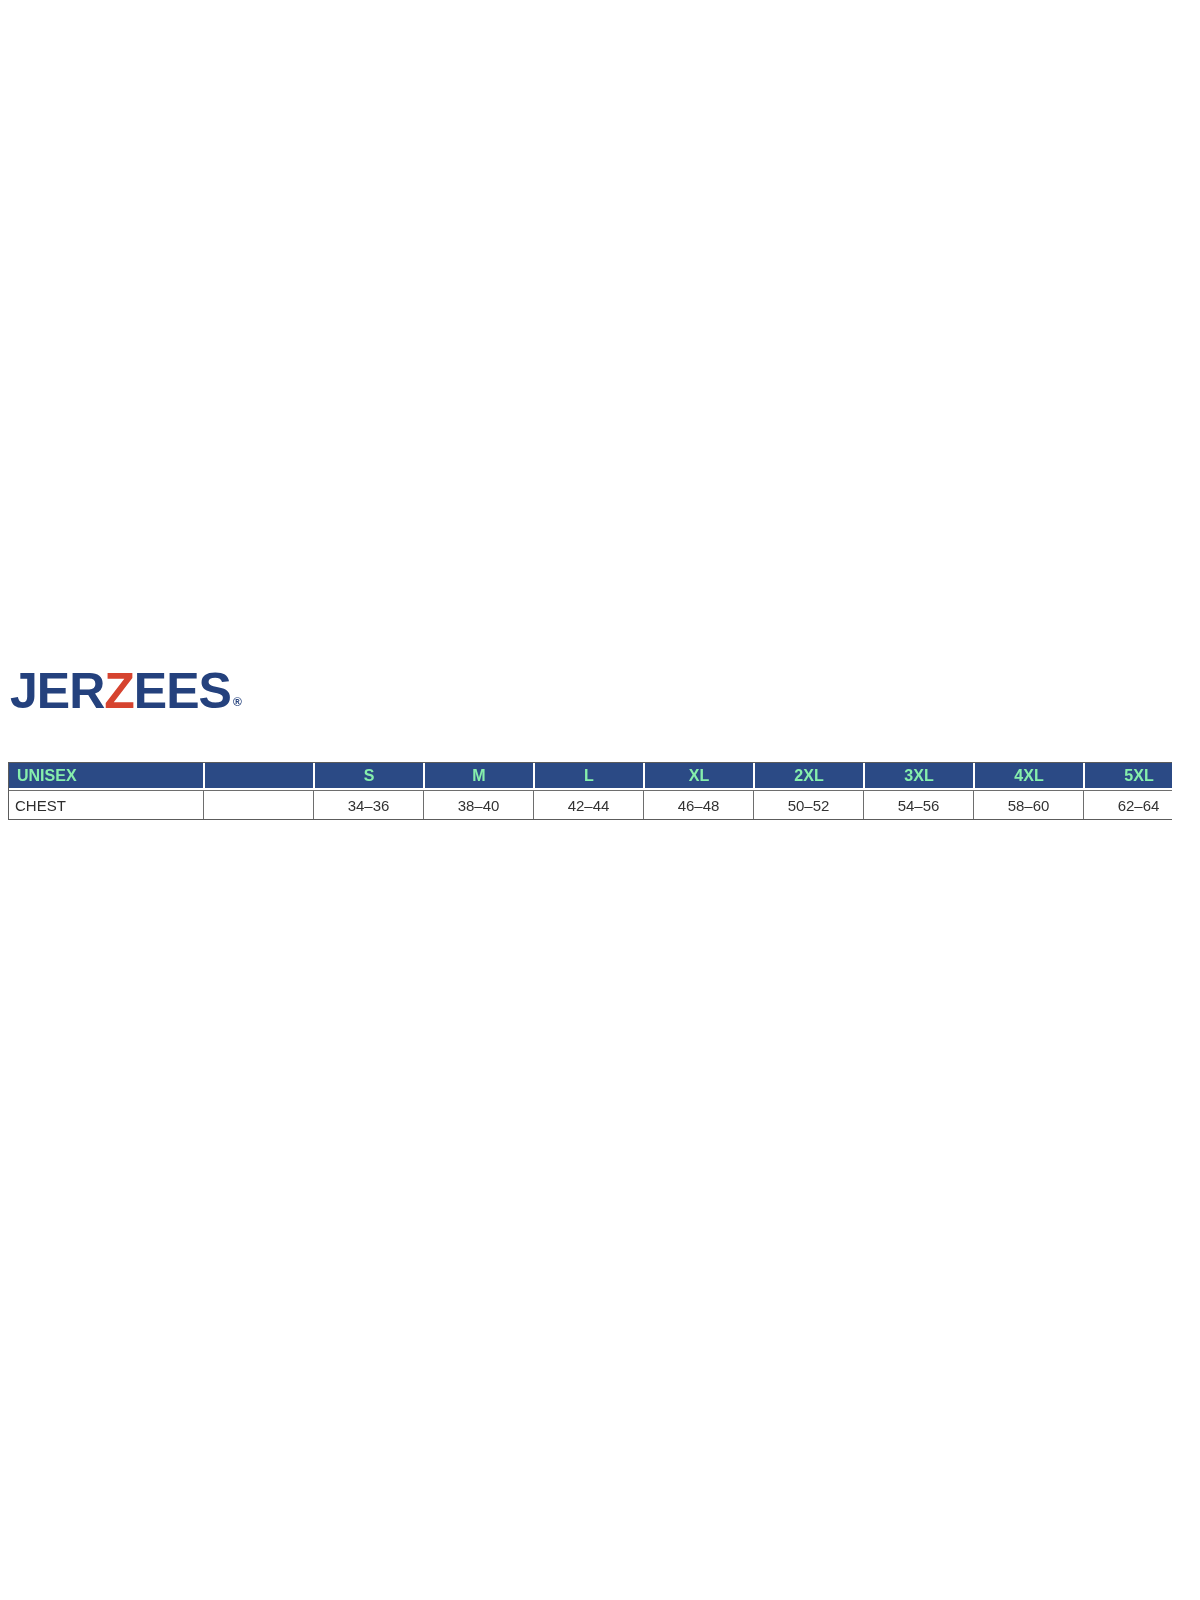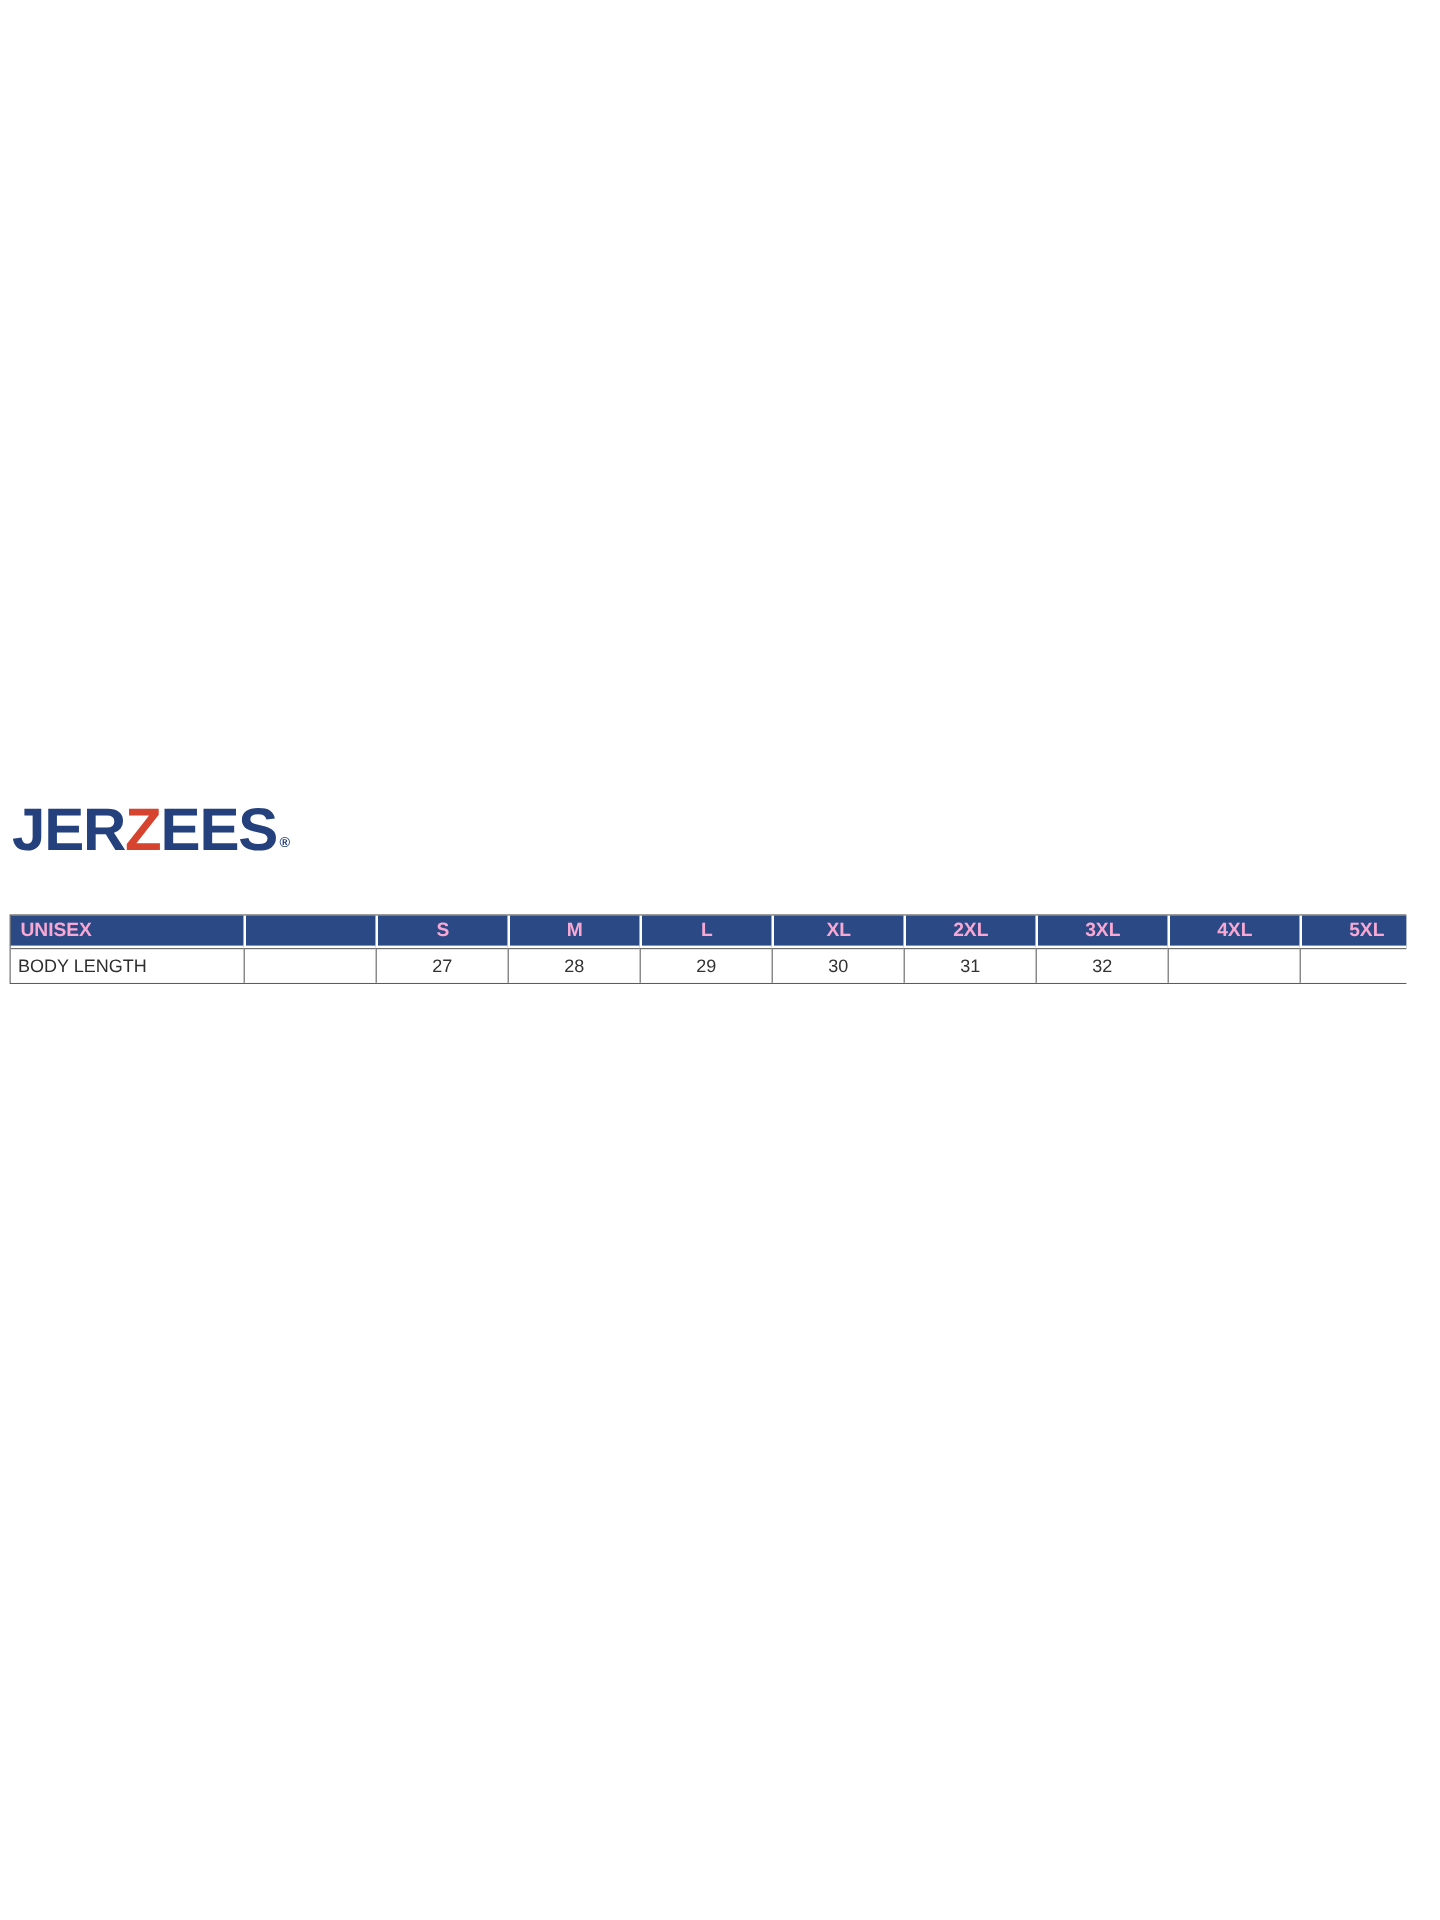--- a/index.html
+++ b/index.html
@@ -39,21 +39,21 @@
     left: 8px;
     top: 762px;
     width: 1185px;
     border-collapse: separate;
     border-spacing: 0;
     table-layout: fixed;
     border: 1px solid #5c5c5c;
   }
   table.size-chart th {
     background: #2b4a85;
-    color: #f9a8d4;
+    color: #86efac;
     font-size: 16px;
     font-weight: bold;
     height: 25px;
     padding: 0;
     border-left: 2px solid #ffffff;
     border-bottom: 2px solid #ffffff;
     text-align: center;
     vertical-align: middle;
   }
   table.size-chart th:first-child { border-left: none; }
@@ -111,27 +111,27 @@
         <th>L</th>
         <th>XL</th>
         <th>2XL</th>
         <th>3XL</th>
         <th>4XL</th>
         <th>5XL</th>
       </tr>
     </thead>
     <tbody>
       <tr>
-        <td class="label-col">BODY LENGTH</td>
+        <td class="label-col">CHEST</td>
         <td></td>
-        <td>27</td>
-        <td>28</td>
-        <td>29</td>
-        <td>30</td>
-        <td>31</td>
-        <td>32</td>
-        <td></td>
-        <td></td>
+        <td>34–36</td>
+        <td>38–40</td>
+        <td>42–44</td>
+        <td>46–48</td>
+        <td>50–52</td>
+        <td>54–56</td>
+        <td>58–60</td>
+        <td>62–64</td>
       </tr>
     </tbody>
   </table>
 
 </div>
 
 </body></html>

